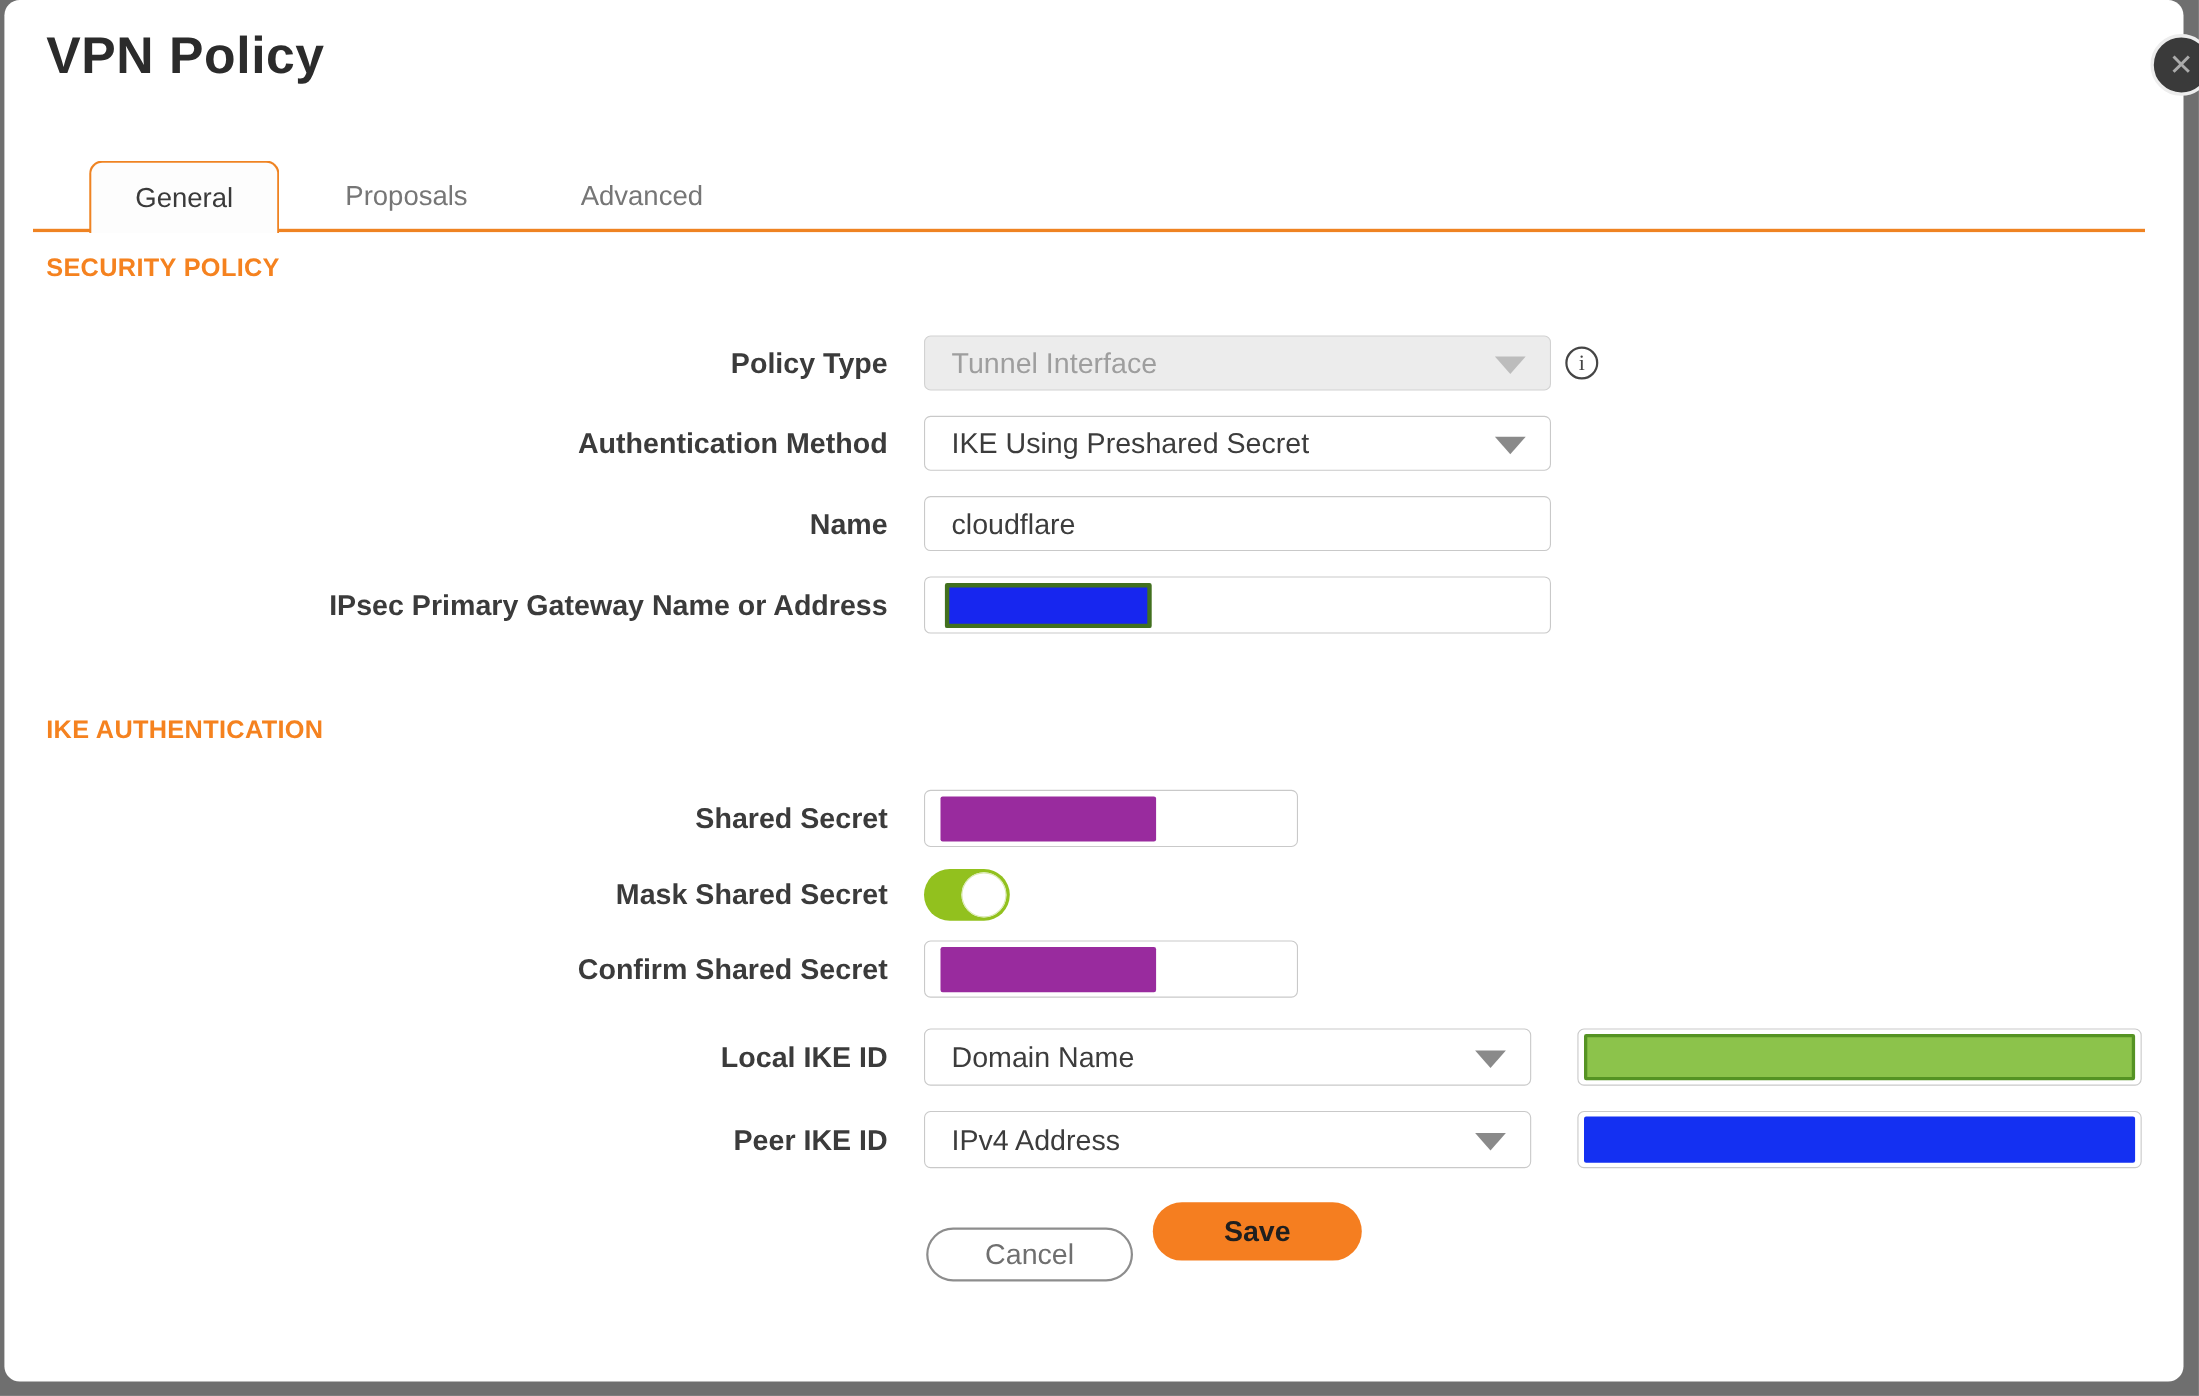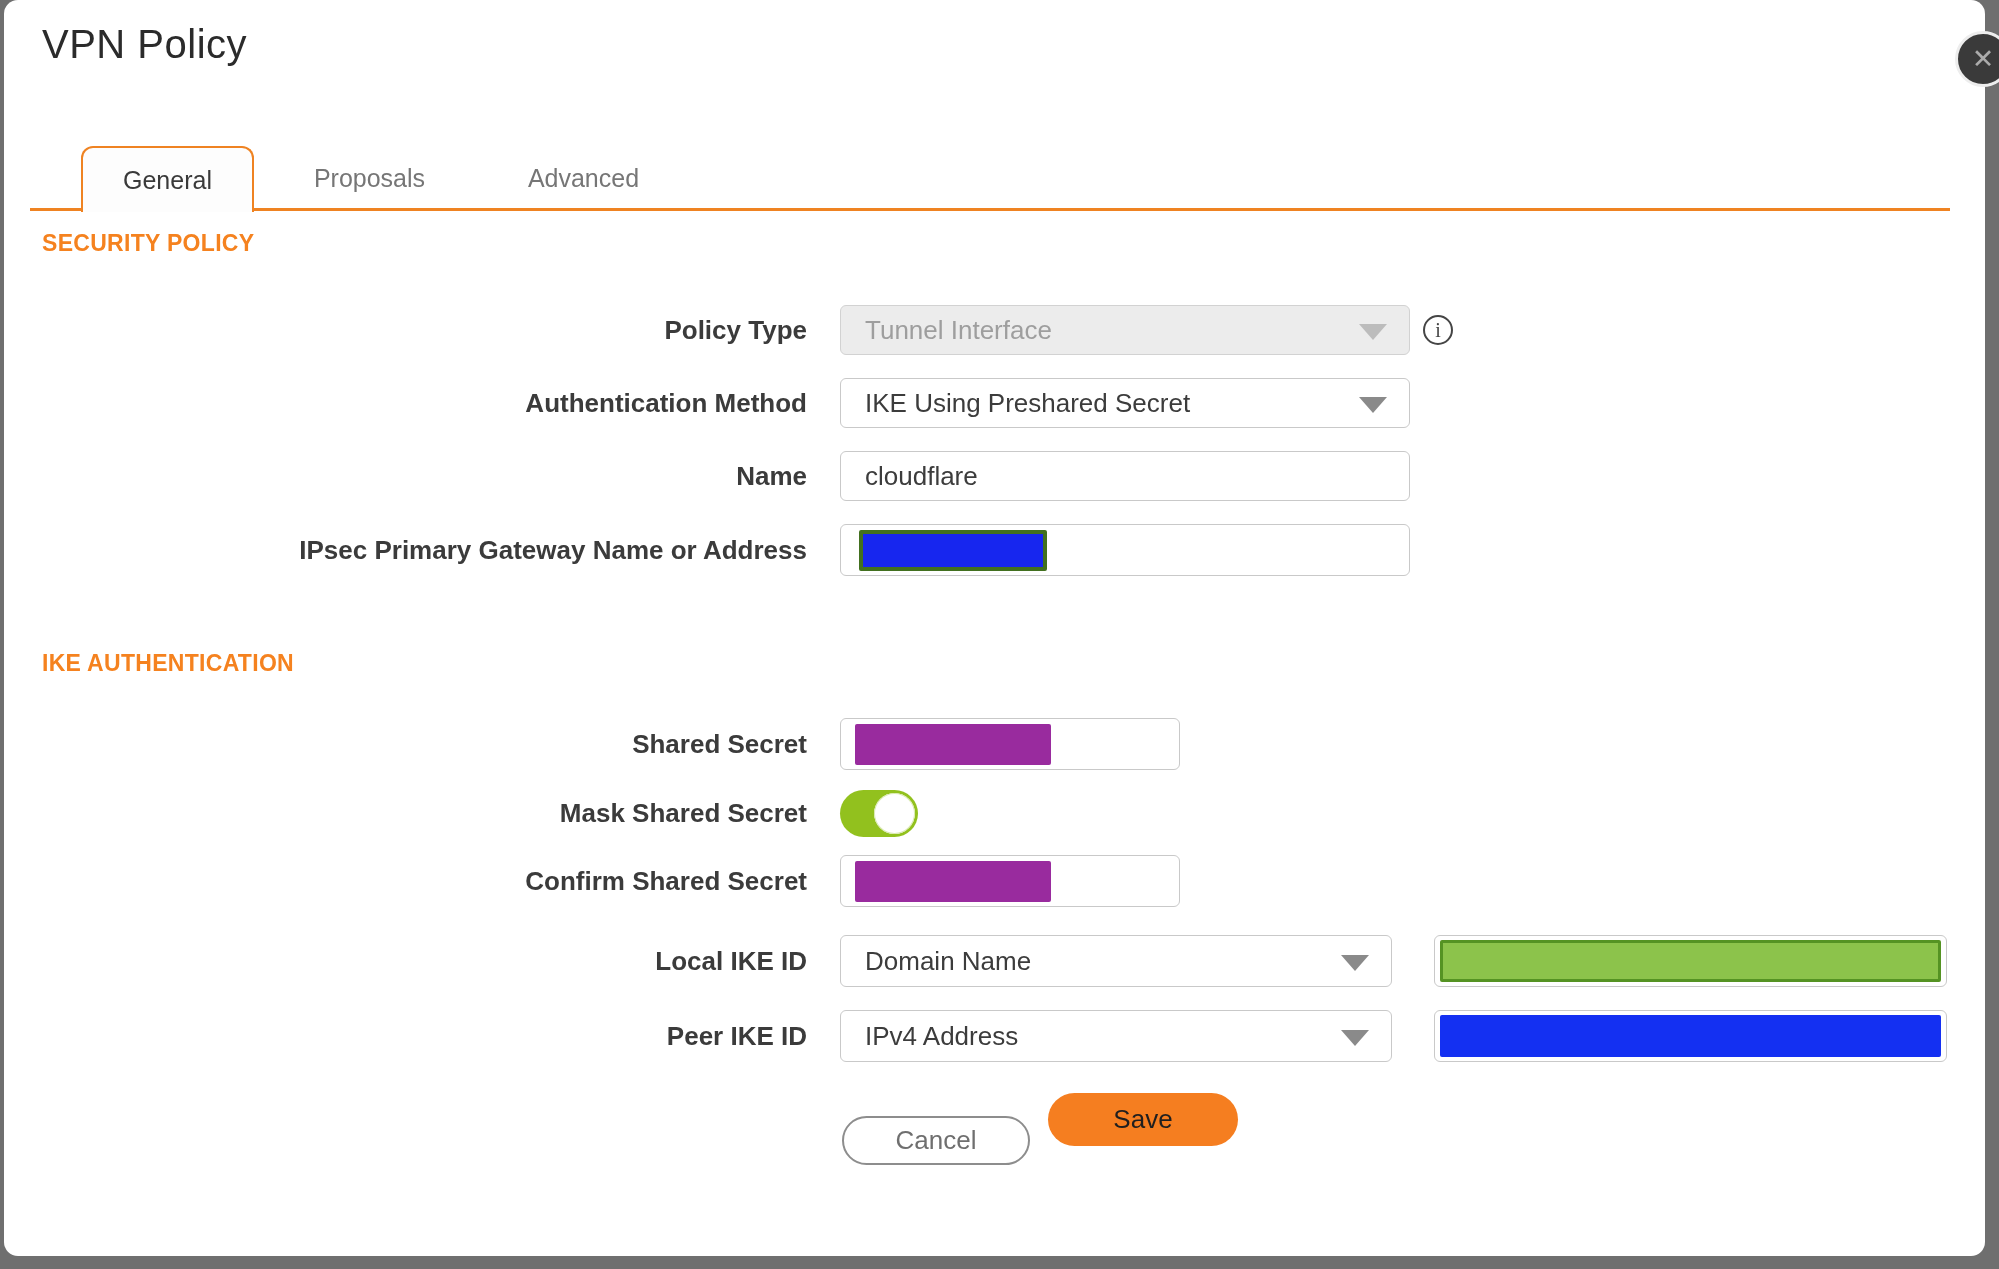--- a/index.html
+++ b/index.html
@@ -9,21 +9,21 @@
     font-family:"Liberation Sans", sans-serif;
     position:relative;
   }
   .card {
     position:absolute; left:4px; top:0; width:1981px; height:1256px;
     background:#ffffff; border-radius:14px;
   }
   
   .dialog-title {
     position:absolute; left:42px; top:22px;
-    font-size:40px; font-weight:400; color:#2b2b2b; letter-spacing:0.5px;
+    font-size:47px; font-weight:700; color:#2b2b2b; letter-spacing:0.5px;
   }
   .close-btn {
     position:absolute; left:1955px; top:31px; width:56px; height:56px;
     background:#3a3a3a; border:3px solid #ededed; border-radius:50%;
     display:flex; align-items:center; justify-content:center;
     color:#ababab; font-size:27px; cursor:pointer; z-index:5;
   }
   
   .tabbar { position:absolute; left:0; top:0; width:100%; height:212px; }
   .tab-underline {
@@ -107,21 +107,21 @@
   .btn {
     position:absolute; display:flex; align-items:center; justify-content:center;
     border-radius:27px; font-size:26px; cursor:pointer;
   }
   .btn.cancel {
     left:842px; top:1095px; width:188px; height:49px;
     background:#fff; border:2px solid #8d8d8d; color:#6f6f6f;margin-top:21px;
   }
   .btn.save {
     left:1048px; top:1093px; width:190px; height:53px;
-    background:#f57e20; border:none; color:#1f1f1f; font-weight:400;
+    background:#f57e20; border:none; color:#1f1f1f; font-weight:700;
   }
 </style>
 </head>
 <body>
 
 <div class="card"></div>
 
 <div class="dialog-title">VPN Policy</div>
 
 <div class="close-btn">✕</div>

